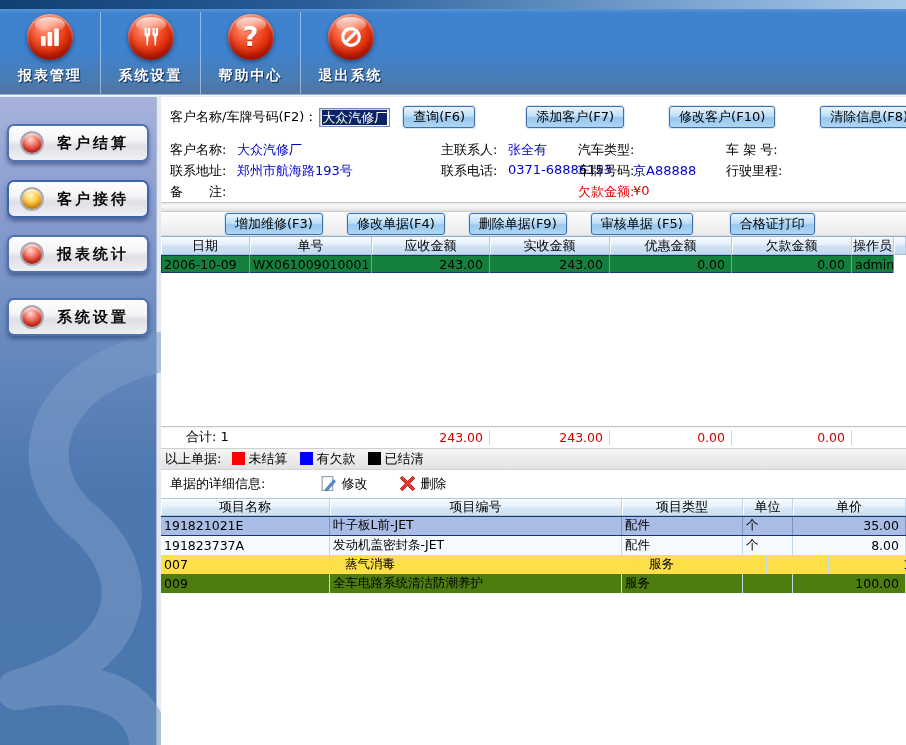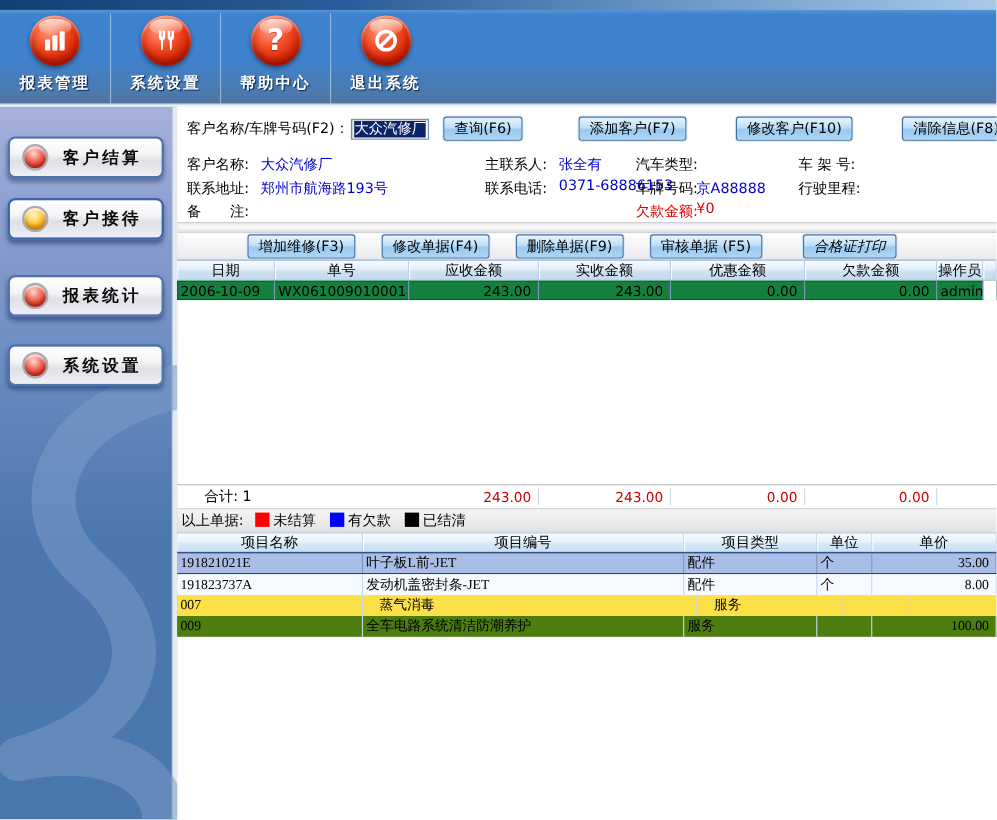--- a/index.html
+++ b/index.html
@@ -33,21 +33,21 @@
   .sidebar { width:161px; position:relative; overflow:hidden;
     background:linear-gradient(180deg,#a7b2dc 0%,#8d9fd0 15%,#6488bd 40%,#4c77af 60%,#4a76ae 100%);
     box-shadow:inset -4px 0 0 #e4eaf3, inset -5px 0 0 #aeb9d2; }
   .swirl { position:absolute; left:-28px; bottom:-40px; opacity:.55; pointer-events:none; }
   .side-btn { position:relative; margin:0 12px 0 7px; height:38px; border-radius:7px; cursor:pointer;
     border:2px solid #4f71ad;
     background:linear-gradient(180deg,#ffffff 0%,#f4f4f6 42%,#dfdfe6 58%,#eef0f4 100%);
     box-shadow:0 3px 4px rgba(15,35,85,.45), inset 0 1px 0 #fff;
     display:flex; align-items:center; }
   .side-btn.active { border-color:#3a64ac; box-shadow:0 3px 4px rgba(15,35,85,.5), 0 0 0 1px #8ba6d8, inset 0 1px 0 #fff; }
-  .sb1 { margin-top:18px; } .sb2 { margin-top:27px; } .sb3 { margin-top:32px; } .sb4 { margin-top:25px; }
+  .sb1 { margin-top:18px; } .sb2 { margin-top:27px; } .sb3 { margin-top:17px; } .sb4 { margin-top:25px; }
   .orb { width:24px; height:24px; margin-left:11px; border-radius:50%; border:2px solid #a9abb5; flex:none;
     background:radial-gradient(circle at 42% 32%, #ffd9d0 0%, #f47a6c 35%, #e03a28 70%, #ba2412 100%);
     box-shadow:inset 0 -3px 4px rgba(125,10,0,.5), inset 0 2px 2px rgba(255,255,255,.85); }
   .orb.gold { background:radial-gradient(circle at 42% 32%, #fff4c2 0%, #ffd04e 40%, #f29d0c 75%, #d68200 100%);
     box-shadow:inset 0 -3px 4px rgba(150,90,0,.55), inset 0 2px 2px rgba(255,255,255,.9); }
   .side-label { margin-left:13px; font-size:15px; font-weight:bold; letter-spacing:3px; color:#0a0a0a; white-space:nowrap; }
 
   
   .main { width:745px; background:#fff; display:flex; flex-direction:column; }
 
@@ -68,21 +68,21 @@
   .ci.red { color:#e00000; }
   .r1{top:4px;} .r2{top:25px;} .r3{top:46px;}
   .c1l{left:9px;} .c1v{left:76px;} .c2l{left:280px;} .c2v{left:347px;}
   .c3l{left:417px;} .c3v{left:472px;} .c4l{left:565px;} .c4v{left:632px;}
 
   .divider { height:10px; border-top:1px solid #c6c6c6; border-bottom:1px solid #cfcfcf;
     background:linear-gradient(180deg,#ececec 0%,#fafafa 45%,#dedede 100%); }
 
   .doc-btn-row { height:24px; display:flex; align-items:center; border-bottom:1px solid #d8dadd;
     background:linear-gradient(180deg,#fdfdfd,#ebebee); }
-  .db1{margin-left:64px;} .db2{margin-left:24px;} .db3{margin-left:24px;} .db4{margin-left:24px;} .db5{margin-left:37px;font-style:italic;}
+  .db1{margin-left:64px;} .db2{margin-left:24px;} .db3{margin-left:24px;} .db4{margin-left:24px;} .db5{margin-left:37px;}
 
   .ot-grid { display:grid; grid-template-columns:89px 122px 118px 120px 122px 120px 42px 12px; }
   .ot-header { height:19px; border-top:1px solid #8fb0d0; border-bottom:1px solid #a8c0da;
     background:linear-gradient(180deg,#f8fbff 0%,#e3effa 45%,#cfe2f3 55%,#c3daf0 100%); }
   .ot-header .hc { display:flex; align-items:center; justify-content:center; font-size:13px; color:#000;
     border-right:1px solid #b7cde4; box-shadow:inset 1px 0 0 #fff; overflow:hidden; white-space:nowrap; }
   .ot-row { height:18px; background:#15803d; box-shadow:inset 0 0 0 1px #16366e; cursor:default; }
   .ot-row .tc { display:flex; align-items:center; font-size:12.5px; color:#000; border-right:1px solid #8194bd;
     overflow:hidden; white-space:nowrap; padding:0 3px; }
   .tc.num { justify-content:flex-end; padding-right:6px; }
@@ -104,21 +104,21 @@
   .dt-title { padding-left:9px; white-space:nowrap; color:#000; }
   .mini-act { display:flex; align-items:center; cursor:pointer; }
   .ma-edit { margin-left:55px; } .ma-del { margin-left:32px; }
   .mini-act span { margin-left:4px; white-space:nowrap; }
 
   .dt-grid { display:grid; grid-template-columns:169px 292px 121px 50px 113px; }
   .dt-header { height:18px; border-top:1px solid #b0c8de; border-bottom:1px solid #aec6dc;
     background:linear-gradient(180deg,#f9fcff 0%,#e7f2fb 45%,#d5e7f6 60%,#cde1f3 100%); }
   .dt-header .hc { display:flex; align-items:center; justify-content:center; font-size:13px; color:#000;
     border-right:1px solid #bed5ea; box-shadow:inset 1px 0 0 #fff; white-space:nowrap; overflow:hidden; }
-  .dt-row { height:19px;font-family:Liberation Serif, serif; }
+  .dt-row { height:19px; }
   .dt-row .tc { display:flex; align-items:center; font-size:12.5px; color:#000; padding:0 3px;
     border-right:1px solid #c5d9ee; overflow:hidden; white-space:nowrap; }
   .dt-row .tc.num { justify-content:flex-end; padding-right:6px; }
   .dt-row.sel { background:#aabde6; border-top:1px solid #16366e; border-bottom:1px solid #16366e; height:20px; }
   .dt-row.sel .tc { border-right:1px solid #8194bd; }
   .dt-row.alt1 { background:#f6f9fd; } .dt-row.plain { background:#fde047;gap:12px; } .dt-row.alt2 { background:#4d7c0f; }
   .bottom-fill { flex:1; background:#fff; }
 </style>
 </head>
 <body>
@@ -271,20 +271,36 @@
     <div class="legend-row">
       <span>以上单据:</span>
       <span class="sw lg-s1" style="background: rgb(255, 0, 0);"></span>
       <span class="lg-t">未结算</span>
       <span class="sw lg-s2" style="background: rgb(0, 0, 255);"></span>
       <span class="lg-t">有欠款</span>
       <span class="sw lg-s3" style="background: rgb(0, 0, 0);"></span>
       <span class="lg-t">已结清</span>
     </div>
 
+    <div class="detail-title-row">
+      <span class="dt-title">单据的详细信息:</span>
+      <div class="mini-act ma-edit">
+        <svg width="17" height="17" viewBox="0 0 16 16">
+          <rect x="2" y="1.5" width="10" height="13" fill="#fff" stroke="#8a9aaa" stroke-width="1"></rect>
+          <path d="M5.5 13 L12.8 4.4 L14.6 6 L7.3 14.4 L5.2 14.8 Z" fill="#5b8dd6" stroke="#2a5a9a" stroke-width="0.6"></path>
+        </svg>
+        <span>修改</span>
+      </div>
+      <div class="mini-act ma-del">
+        <svg width="17" height="17" viewBox="0 0 16 16">
+          <path d="M3 1.2 L8 6 L13 1.2 L14.8 3 L10 8 L14.8 13 L13 14.8 L8 10 L3 14.8 L1.2 13 L6 8 L1.2 3 Z" fill="#e23b2e" stroke="#a01808" stroke-width="0.8"></path>
+        </svg>
+        <span>删除</span>
+      </div>
+    </div>
 
     <div class="dt-grid dt-header">
       <div class="hc">项目名称</div>
       <div class="hc">项目编号</div>
       <div class="hc">项目类型</div>
       <div class="hc">单位</div>
       <div class="hc">单价</div>
     </div>
     <div class="dt-grid dt-row sel">
       <div class="tc">191821021E</div>

